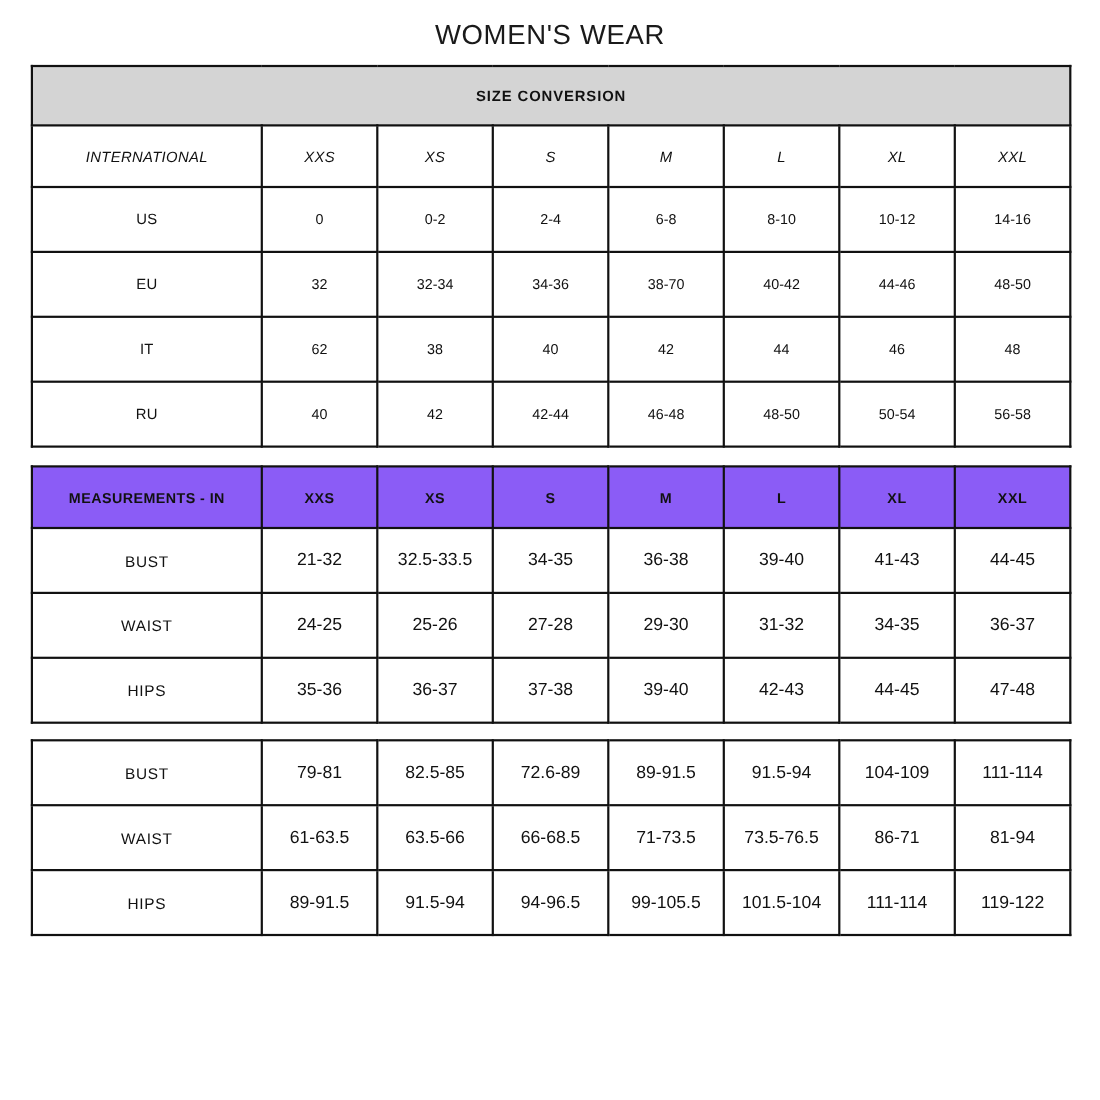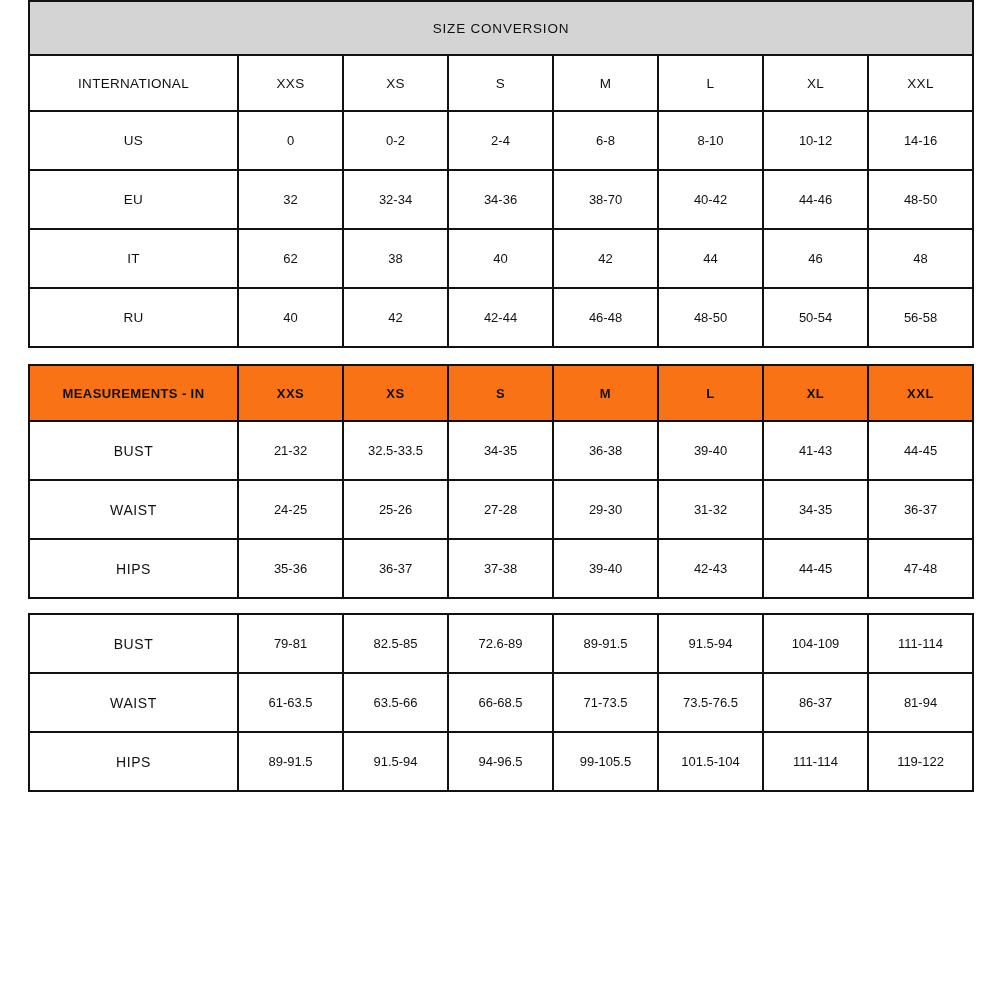--- a/index.html
+++ b/index.html
@@ -41,64 +41,66 @@
     text-align: center;
     vertical-align: middle;
     font-size: 13px;
     font-weight: 400;
     color: #111111;
     padding: 0;
   }
   
   .conv .banner {
     background: #d4d4d4;
-    font-weight: 400;
+    font-weight: 700;
     font-size: 13.5px;
     letter-spacing: 0.8px;
     height: 52px;
   }
   .conv td {
     height: 57px;
   }
   .conv .rowhead {
     font-size: 13.5px;
     letter-spacing: 0.3px;
   }
   .conv .colhead td {
     height: 54px;
     font-size: 13.5px;
     letter-spacing: 0.3px;
+    font-style: italic;
   }
   
   .meas th {
-    background: #f97316;
+    background: #8b5cf6;
     font-weight: 700;
     font-size: 13px;
     letter-spacing: 0.5px;
     height: 54px;
   }
   .meas th.first {
     letter-spacing: 0.4px;
   }
   .meas td {
     height: 57px;
-    font-size: 13px;
+    font-size: 16px;
   }
   .meas td.label {
     font-size: 14px;
     letter-spacing: 0.6px;
   }
   .col-first { width: 209px; }
   .col-rest  { width: 105px; }
 </style>
 </head>
 <body>
 
 <div class="page">
 
+  <h1 class="page-title">WOMEN'S WEAR</h1>
 
   <table class="conv">
     <colgroup>
       <col class="col-first">
         <col class="col-rest">
         <col class="col-rest">
         <col class="col-rest">
       <col class="col-rest">
         <col class="col-rest">
         <col class="col-rest">
@@ -239,21 +241,21 @@
         <td>104-109</td>
         <td>111-114</td>
       </tr>
       <tr>
         <td class="label">WAIST</td>
         <td>61-63.5</td>
         <td>63.5-66</td>
         <td>66-68.5</td>
         <td>71-73.5</td>
         <td>73.5-76.5</td>
-        <td>86-37</td>
+        <td>86-71</td>
         <td>81-94</td>
       </tr>
       <tr>
         <td class="label">HIPS</td>
         <td>89-91.5</td>
         <td>91.5-94</td>
         <td>94-96.5</td>
         <td>99-105.5</td>
         <td>101.5-104</td>
         <td>111-114</td>

